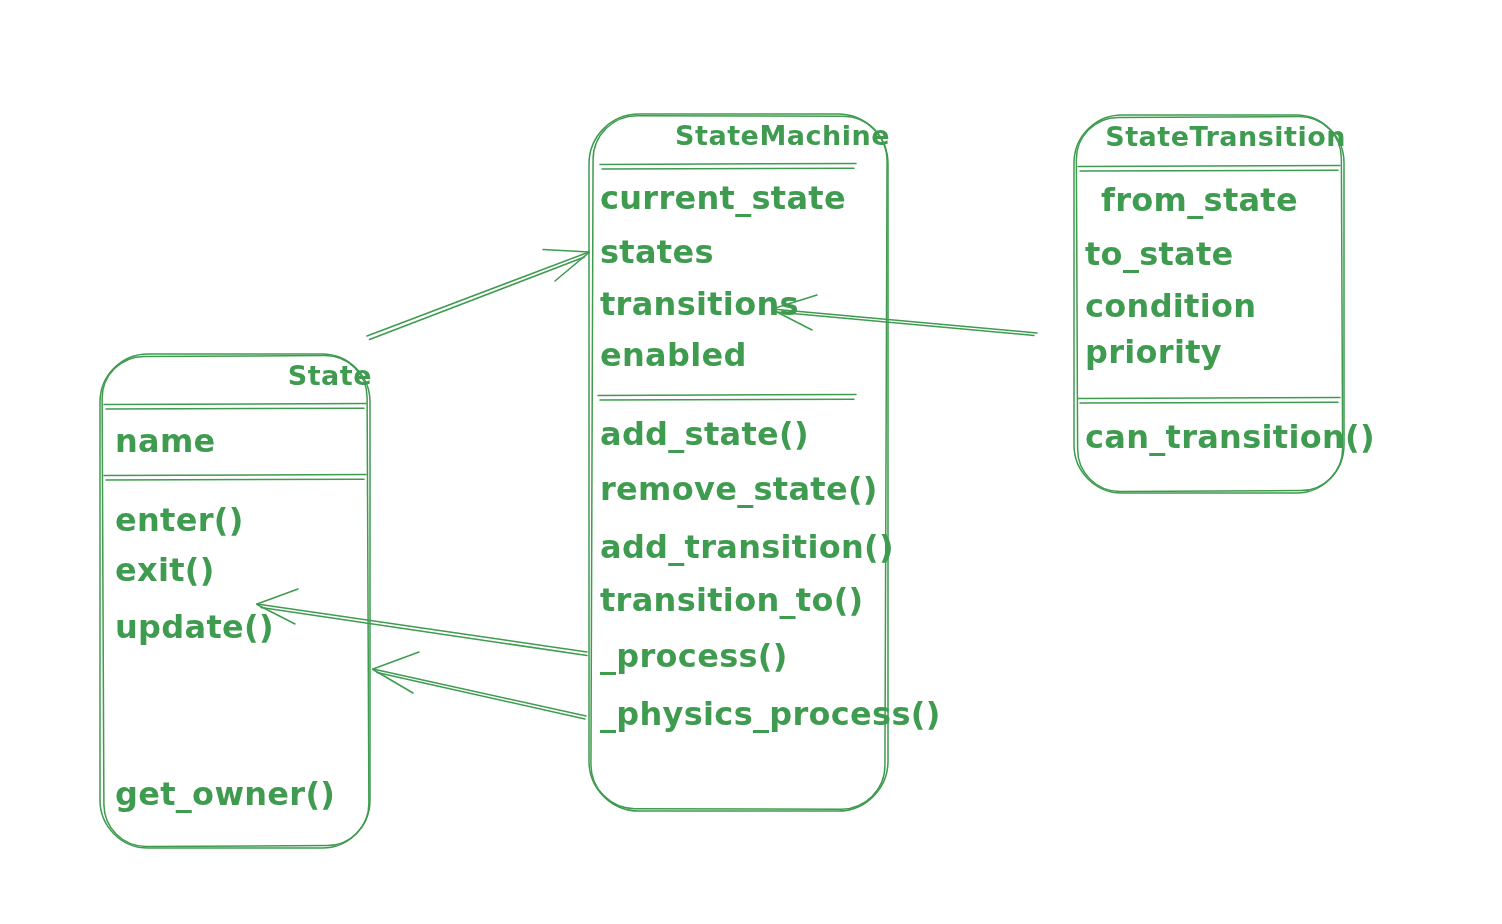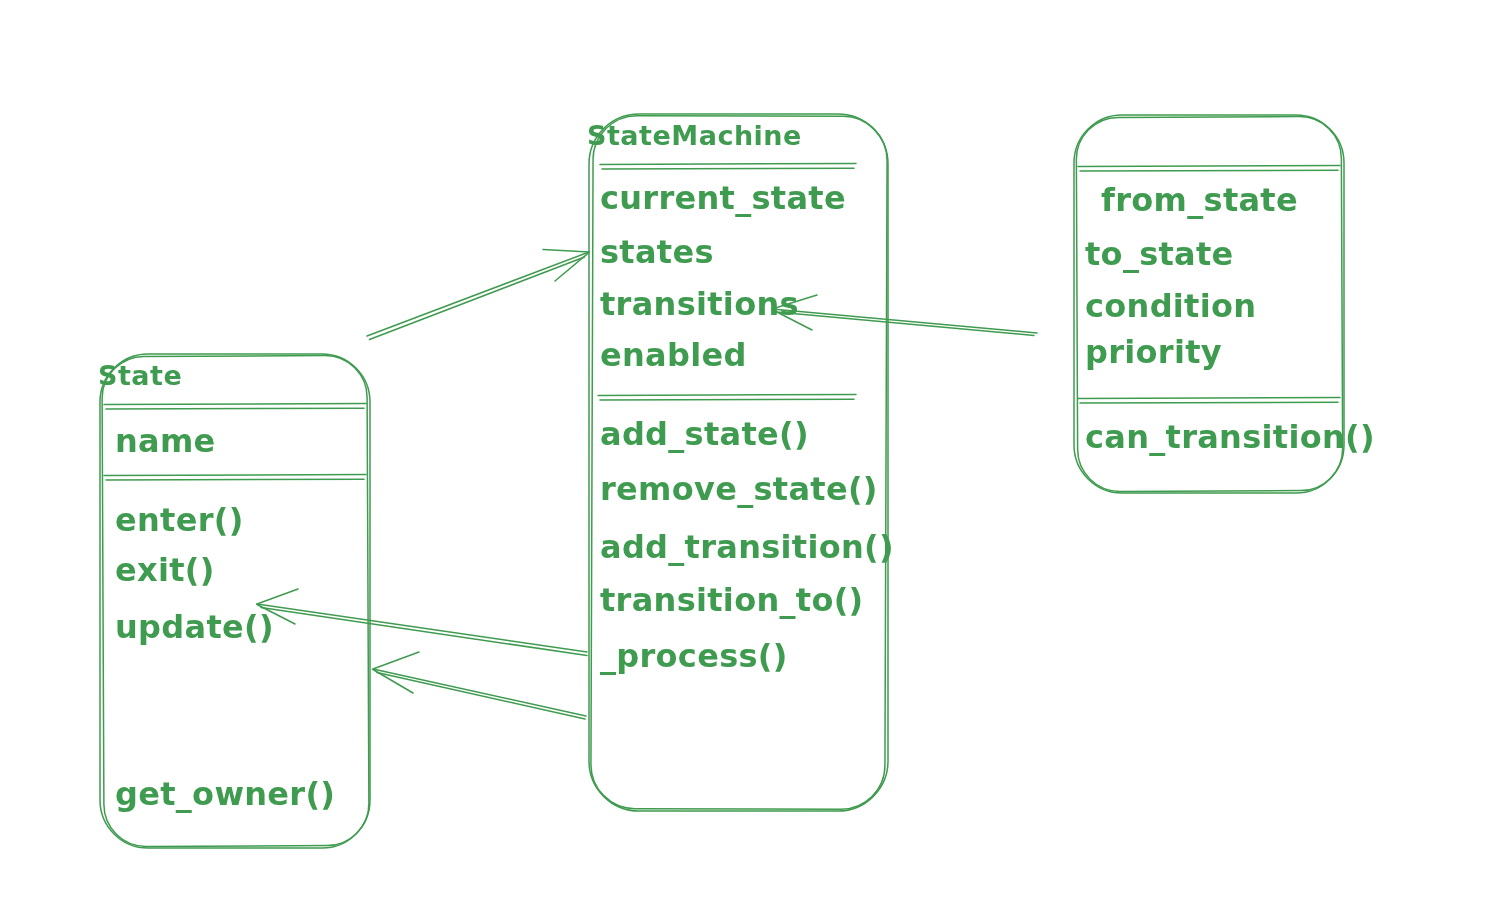--- a/index.html
+++ b/index.html
@@ -28,21 +28,21 @@
     fill: none;
     stroke: #3f9b4f;
     stroke-width: 1.5;
     stroke-linecap: round;
     stroke-linejoin: round;
   }
   .class-title {
     position: absolute;
     left: 0;
     width: 100%;
-    text-align: left;
+    text-align: right;
     font-size: 27px;
     font-weight: 600;
     line-height: 34px;
     letter-spacing: 0.5px;
     white-space: nowrap;
   }
   .member {
     position: absolute;
     font-size: 32px;
     font-weight: 600;
@@ -98,27 +98,29 @@
     <div class="member" style="left:13px;top:228px">enabled</div>
     <svg class="divider" style="left:11px;top:281px" width="258" height="10">
       <line x1="0" y1="2.5" x2="258" y2="1.5"></line>
       <line x1="2" y1="7" x2="256" y2="6.2"></line>
     </svg>
     <div class="member" style="left:13px;top:307px">add_state()</div>
     <div class="member" style="left:13px;top:362px">remove_state()</div>
     <div class="member" style="left:13px;top:420px">add_transition()</div>
     <div class="member" style="left:13px;top:473px">transition_to()</div>
     <div class="member" style="left:13px;top:529px">_process()</div>
+    <div class="member" style="left:13px;top:587px">_physics_process()</div>
   </div>
 
   <div class="class-box" style="left:1072px;top:113px;width:274px;height:382px;">
     <svg class="frame" width="274" height="382">
       <rect x="2" y="2" width="270" height="378" rx="48"></rect>
       <rect x="5" y="4" width="265" height="374" rx="42" transform="rotate(-0.25 137 191)"></rect>
     </svg>
+    <div class="class-title" style="top:7px">StateTransition</div>
     <svg class="divider" style="left:6px;top:51px" width="262" height="10">
       <line x1="0" y1="2.5" x2="262" y2="1.5"></line>
       <line x1="2" y1="7" x2="260" y2="6.2"></line>
     </svg>
     <div class="member" style="left:29px;top:72px">from_state</div>
     <div class="member" style="left:13px;top:126px">to_state</div>
     <div class="member" style="left:13px;top:178px">condition</div>
     <div class="member" style="left:13px;top:224px">priority</div>
     <svg class="divider" style="left:6px;top:283px" width="262" height="10">
       <line x1="0" y1="2.5" x2="262" y2="1.5"></line>

